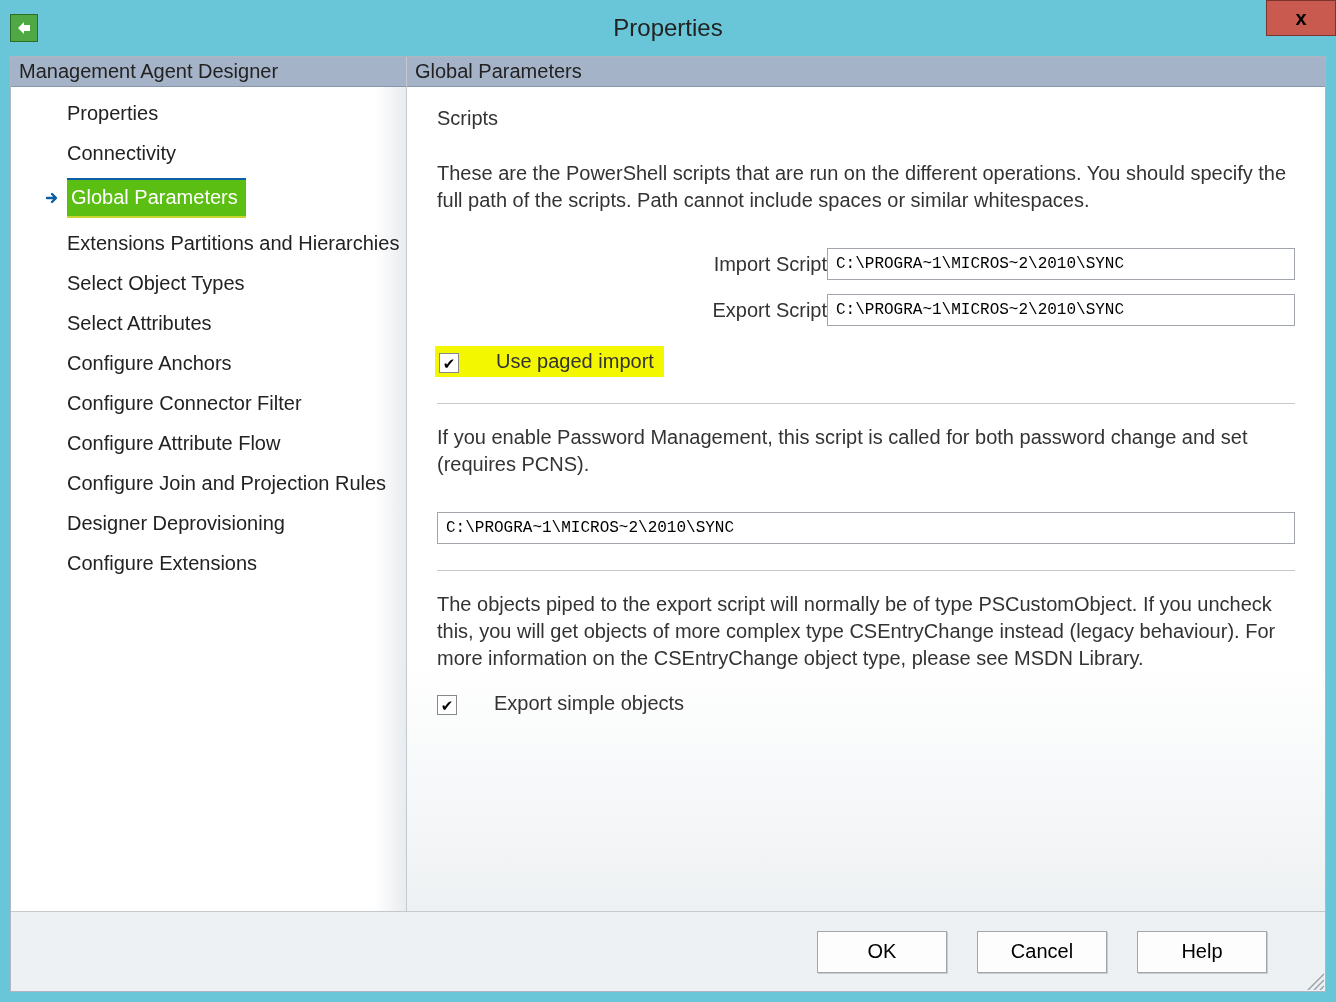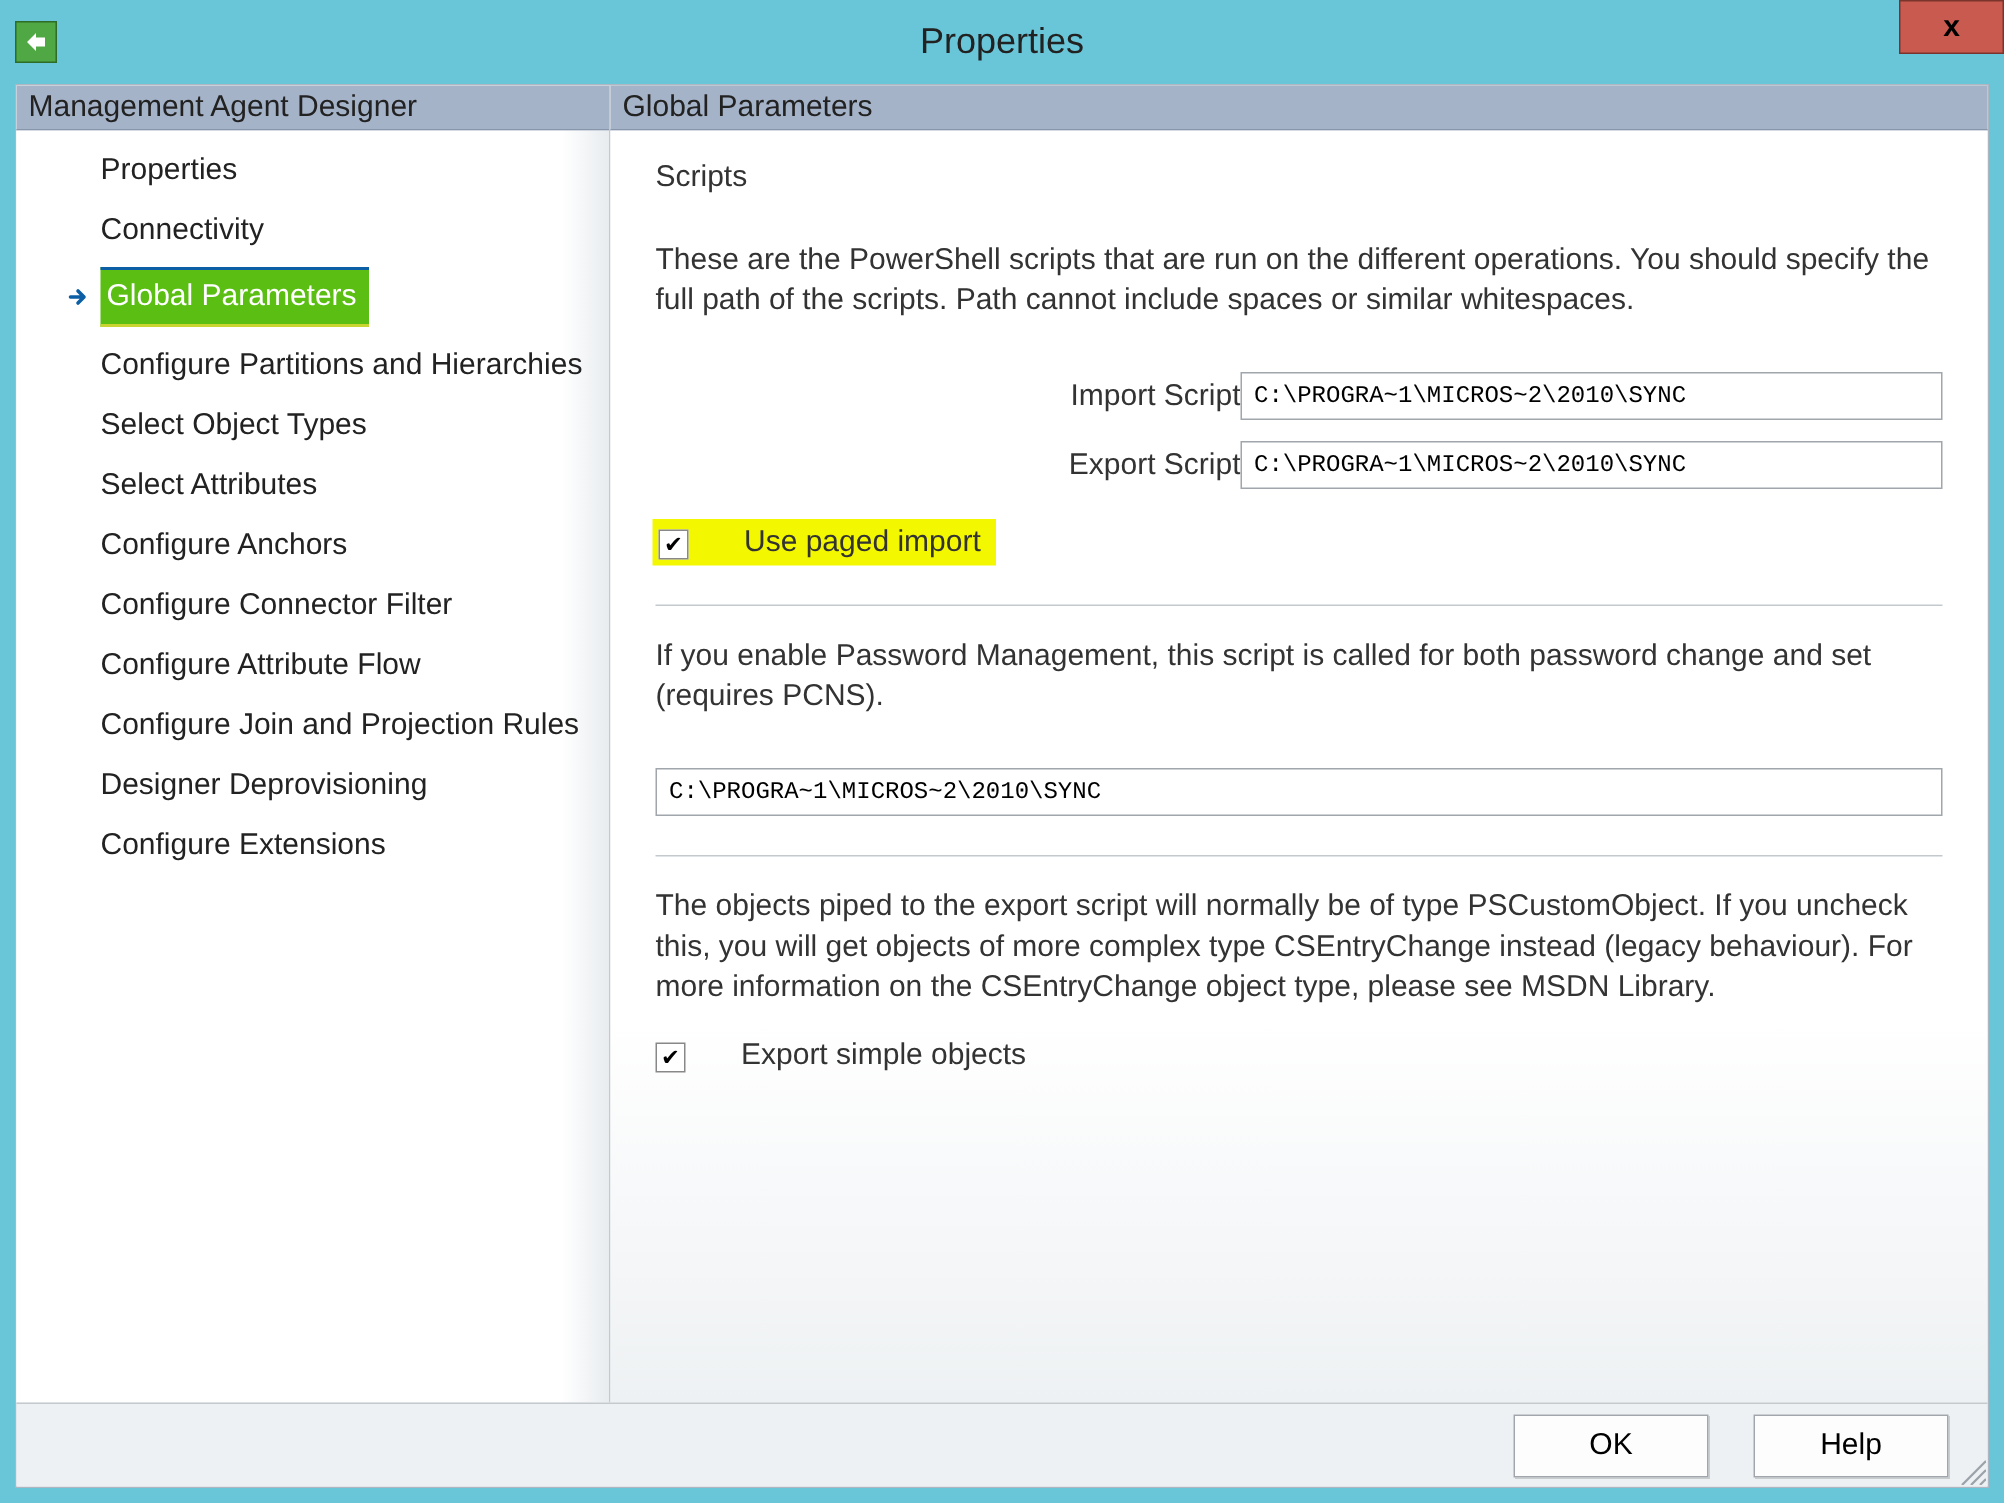--- a/index.html
+++ b/index.html
@@ -155,27 +155,27 @@
   .checkbox.checked::after {
     content: "✔";
     color: #000;
     font-size: 15px;
   }
   .divider {
     border: none; border-top: 1px solid #c4c9ce;
     margin: 26px 0 20px 0;
   }
   .footer {
-    height: 56px;
+    height: 80px;
     background: #eef1f3;
     border-top: 1px solid #c4c9ce;
     display: flex;
     align-items: center;
     justify-content: flex-end;
-    padding-right: 26px;
+    padding-right: 58px;
     gap: 30px;
   }
   .btn {
     min-width: 130px; height: 42px;
     background: #fdfdfd;
     border: 1px solid #a0a6ac;
     box-shadow: 1px 1px 0 rgba(0,0,0,0.15);
     font-size: 20px;
     font-family: inherit;
     cursor: pointer;
@@ -219,21 +219,21 @@
             </div>
           <div class="nav-item selected">
             <span class="arrow">
               <svg width="16" height="16" viewBox="0 0 16 16">
                   <path d="M2 8 L10 8 M7 4 L11 8 L7 12" stroke="#0d5fa5" stroke-width="2.4" fill="none" stroke-linecap="round" stroke-linejoin="round"></path>
                 </svg>
             </span>
             <span class="nav-label">Global Parameters</span>
           </div>
           <div class="nav-item">
-              <span class="nav-label">Configure Partitions and Hierarchies</span>
+              <span class="nav-label">Extensions Partitions and Hierarchies</span>
             </div>
           <div class="nav-item">
               <span class="nav-label">Select Object Types</span>
             </div>
           <div class="nav-item">
               <span class="nav-label">Select Attributes</span>
             </div>
           <div class="nav-item">
               <span class="nav-label">Configure Anchors</span>
             </div>
@@ -291,20 +291,21 @@
             <span>Export simple objects</span>
           </div>
 
         </div>
       </div>
 
     </div>
 
     <div class="footer">
       <button class="btn">OK</button>
+      <button class="btn">Cancel</button>
       <button class="btn">Help</button>
     </div>
 
   </div>
 
   <svg class="resize-grip" viewBox="0 0 20 20">
     <line x1="4" y1="20" x2="20" y2="4" stroke="currentColor" stroke-width="1.5"></line>
     <line x1="10" y1="20" x2="20" y2="10" stroke="currentColor" stroke-width="1.5"></line>
     <line x1="16" y1="20" x2="20" y2="16" stroke="currentColor" stroke-width="1.5"></line>
   </svg>

